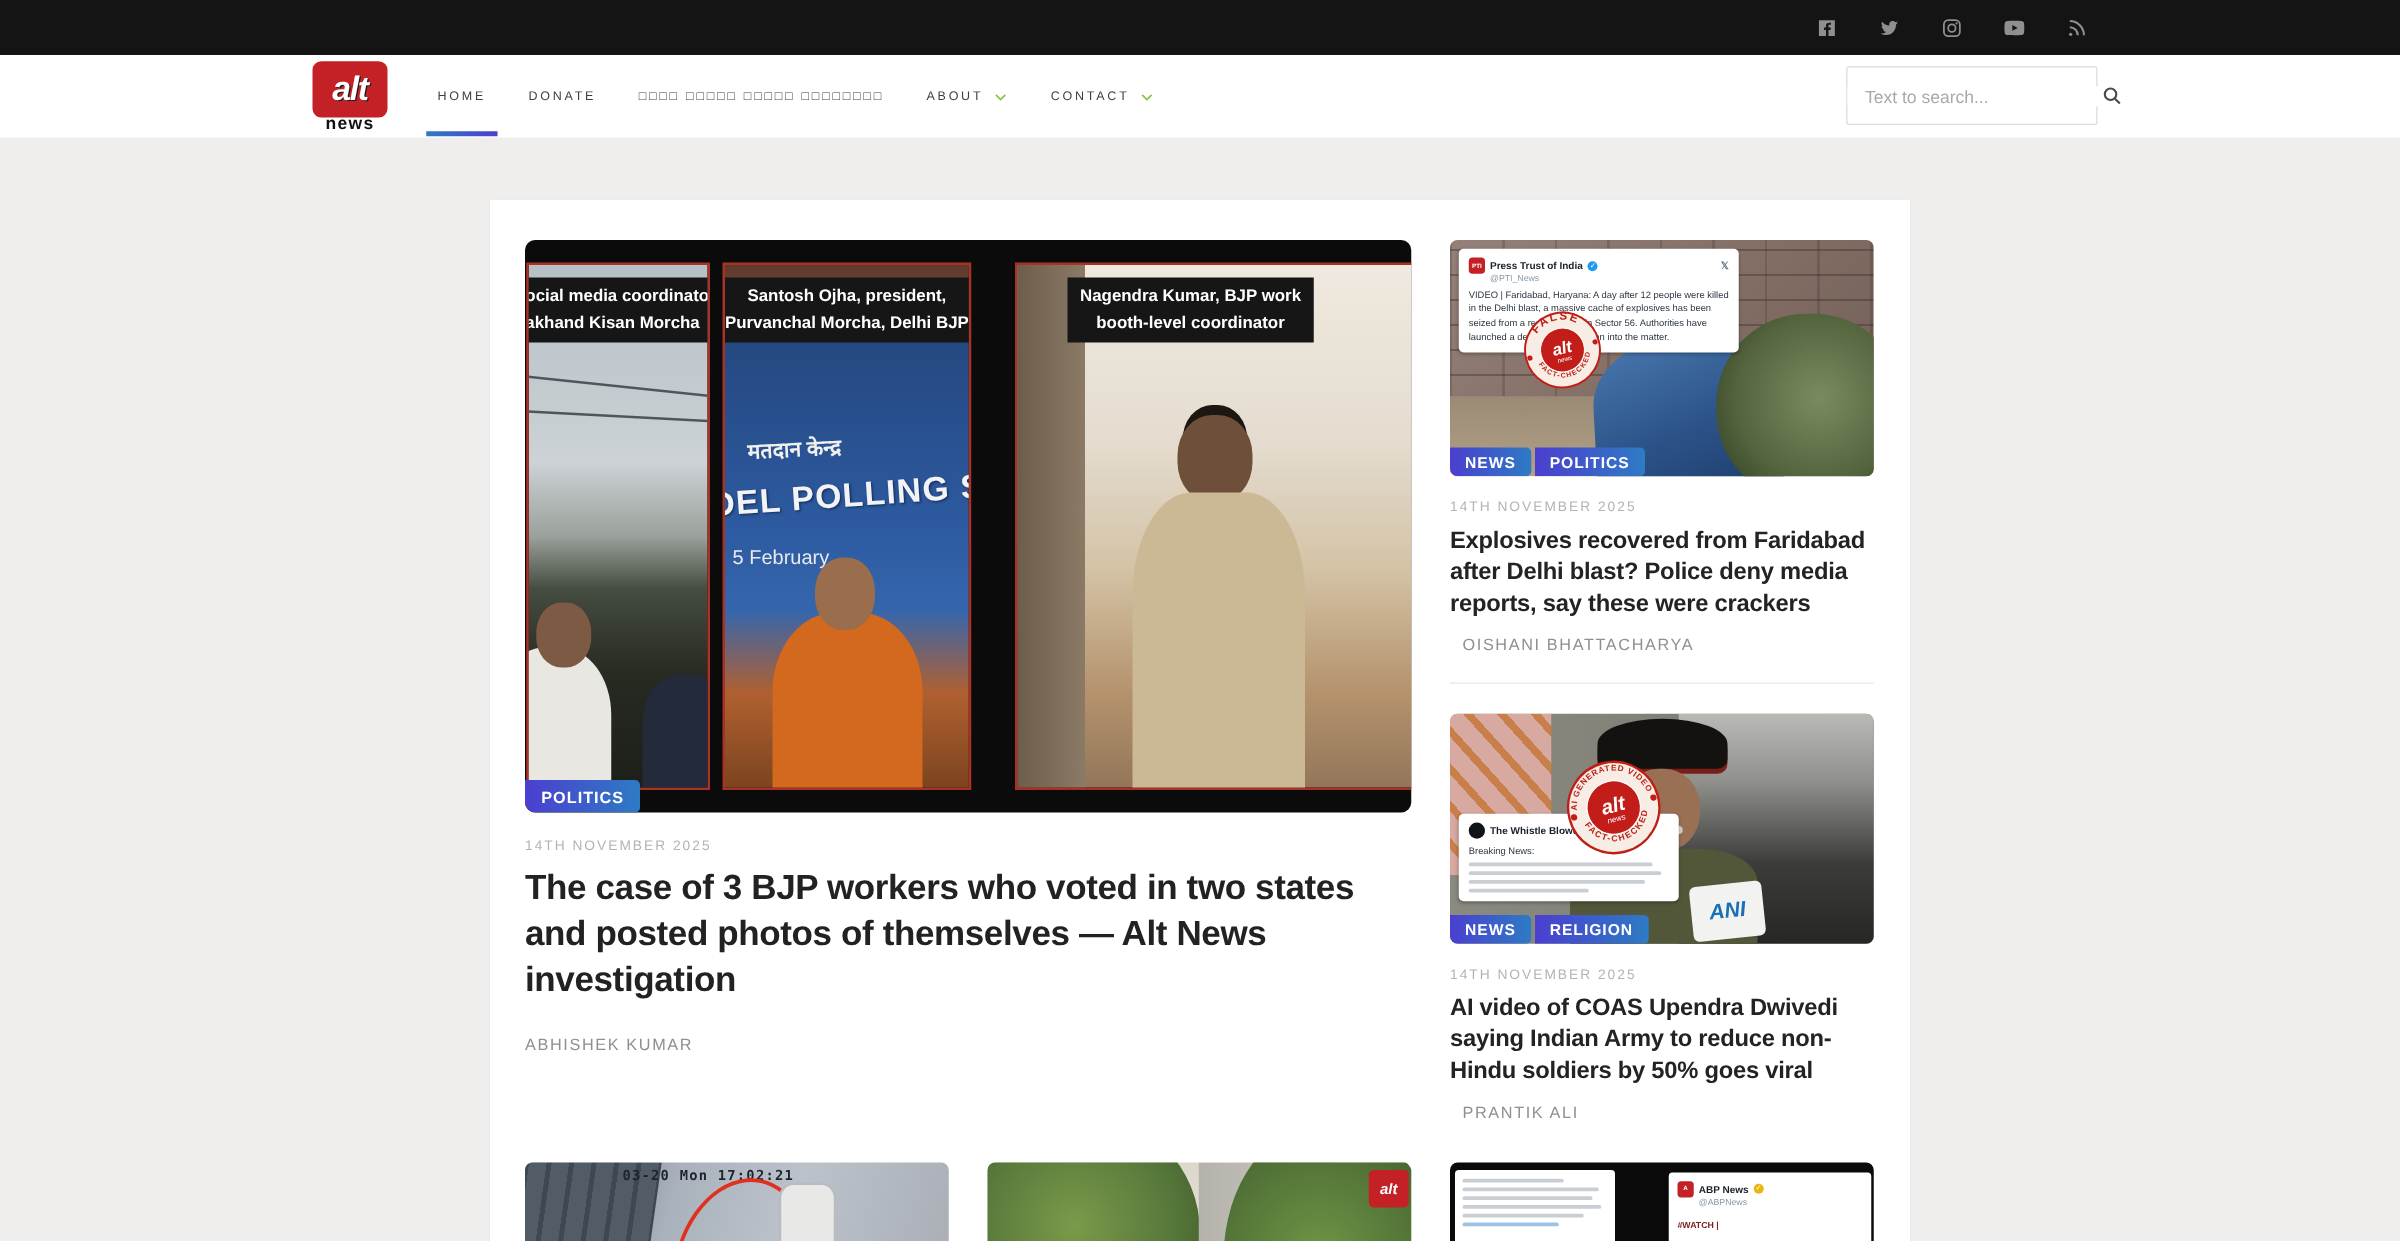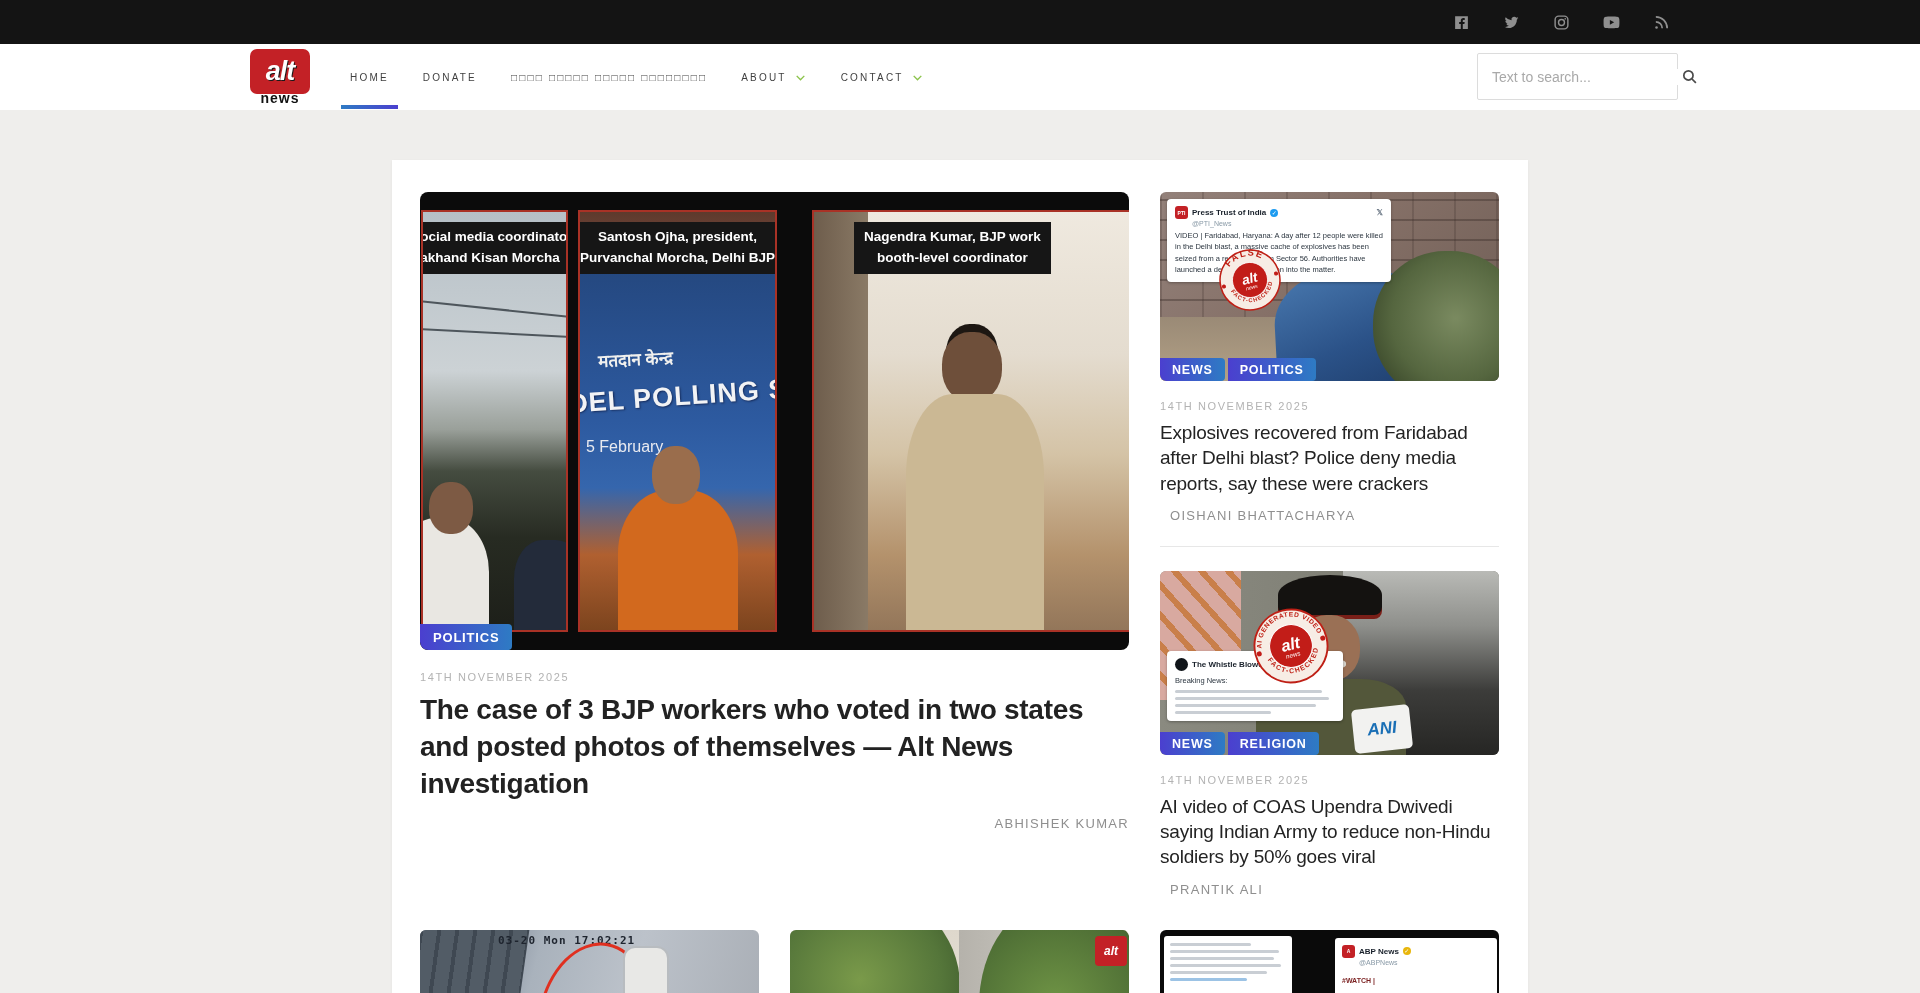--- a/index.html
+++ b/index.html
@@ -91,21 +91,21 @@
   .caption { position:absolute; top:10px; background:#161616; color:#fff;
     font-size:13.5px; font-weight:bold; line-height:1.55; padding:5px 10px;
     text-align:center; white-space:nowrap; }
   .cap1 { left:-60px; }
   .cap2 { left:50%; transform:translateX(-50%); }
   .cap3 { left:40px; }
   .feat-badge { position:absolute; left:0; bottom:0; border-radius:0 4px 4px 8px; }
   .feat-title { margin-top:9px; font-size:28px; font-weight:bold; color:#222;
     line-height:1.32; letter-spacing:-.3px; cursor:pointer; }
   .feat-date { margin-top:21px; }
-  .feat-author { margin-top:13px;text-align:right; }
+  .feat-author { margin-top:25px; }
 
   
   .side-img { width:339px; border-radius:6px; position:relative; overflow:hidden; cursor:pointer; }
   .img1 { height:189px;
     background:
       repeating-linear-gradient(0deg, rgba(55,42,38,.38) 0 2px, rgba(0,0,0,0) 2px 20px),
       repeating-linear-gradient(90deg, rgba(55,42,38,.22) 0 2px, rgba(0,0,0,0) 2px 42px),
       linear-gradient(135deg,#93817a 0%,#857067 45%,#6d5c54 100%); }
   .img1 .ground { position:absolute; left:0; bottom:0; width:40%; height:34%;
     background:linear-gradient(180deg,#9a8a76,#b3a186); }
@@ -135,21 +135,21 @@
 
   .stamp { position:absolute; transform:rotate(-14deg); }
   .stamp svg { display:block; }
   .stamp1 { left:58px; top:56px; width:64px; height:64px; }
   .stamp2 { left:92px; top:36px; width:78px; height:78px; }
 
   .side-badges .badge { padding:5px 12px 4px; font-size:12.5px; }
   .side-badges .badge:first-child { border-radius:0 4px 4px 6px; }
   .side-badges .badge:last-child { border-radius:0 4px 4px 0; }
   .side-date { margin-top:19px; }
-  .side-title { margin-top:8px; font-size:19px; font-weight:normal; color:#232323;
+  .side-title { margin-top:8px; font-size:19px; font-weight:bold; color:#232323;
     line-height:1.33; letter-spacing:-.2px; cursor:pointer; }
   .side-author { margin-top:12px;margin-left:10px; }
   .side-divider { border:none; border-top:1px solid #e7e7e7; margin:23px 0 24px; }
 
   .img2 { height:184px; background:linear-gradient(90deg,#8a8a80 0%,#77776d 100%); }
   .img2 .bld { position:absolute; left:0; top:0; width:24%; height:70%;
     background:repeating-linear-gradient(48deg,#d8a9a0 0 14px,#c97f4a 14px 20px); }
   .img2 .veh { position:absolute; right:0; top:0; width:46%; height:100%;
     background:linear-gradient(180deg,#b9bab6 0%,#8e8f8b 30%,#3c3c3a 65%,#262624 100%); }
   .img2 .cap-hat { position:absolute; left:118px; top:4px; width:104px; height:40px;

